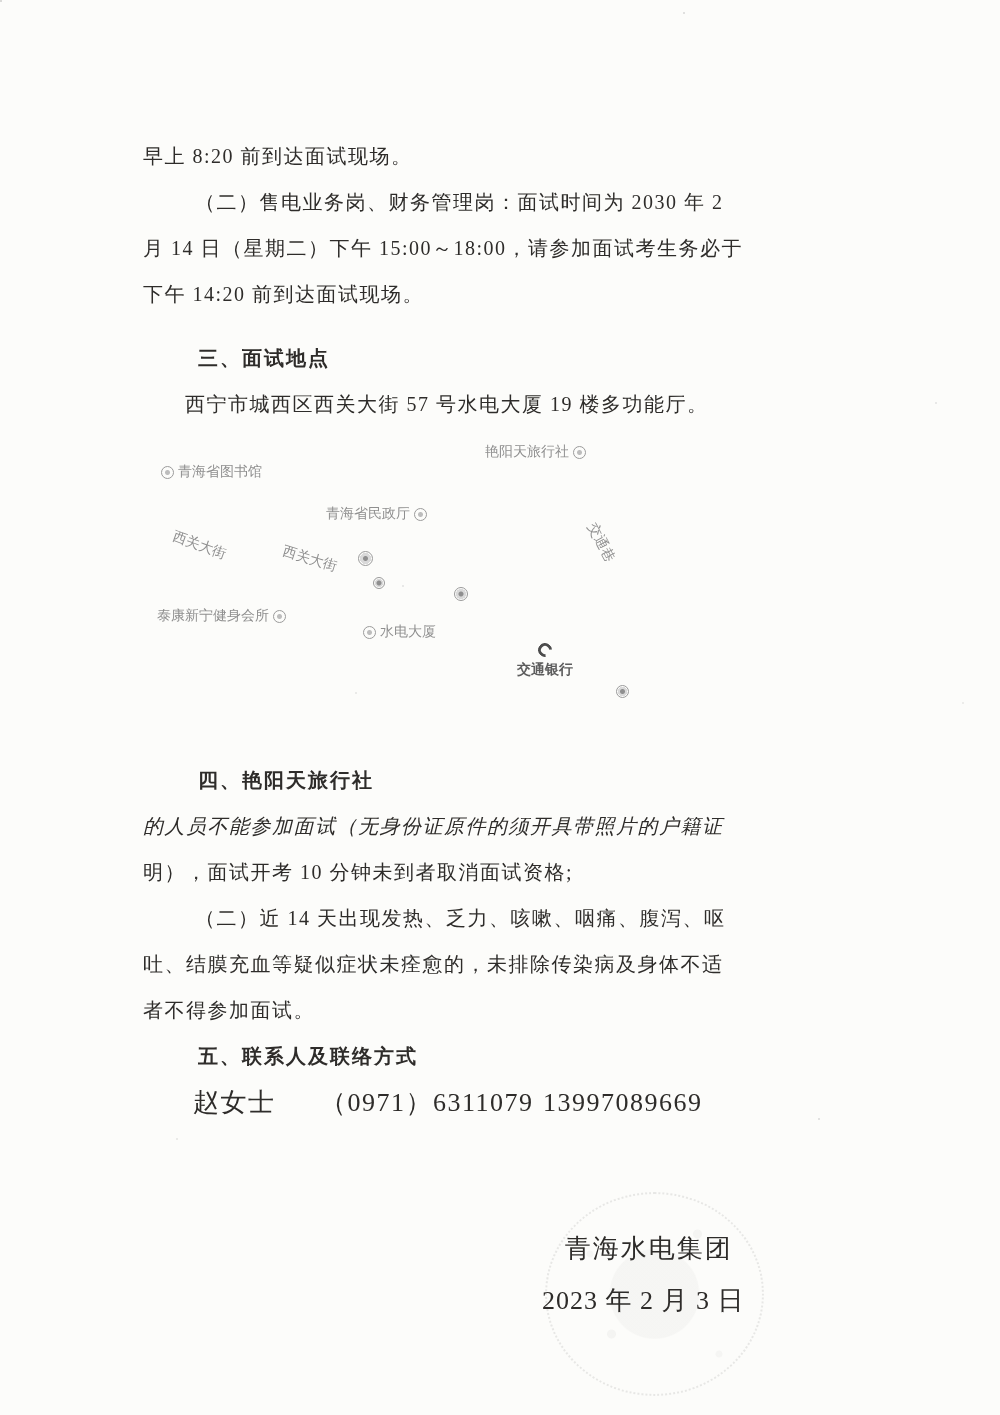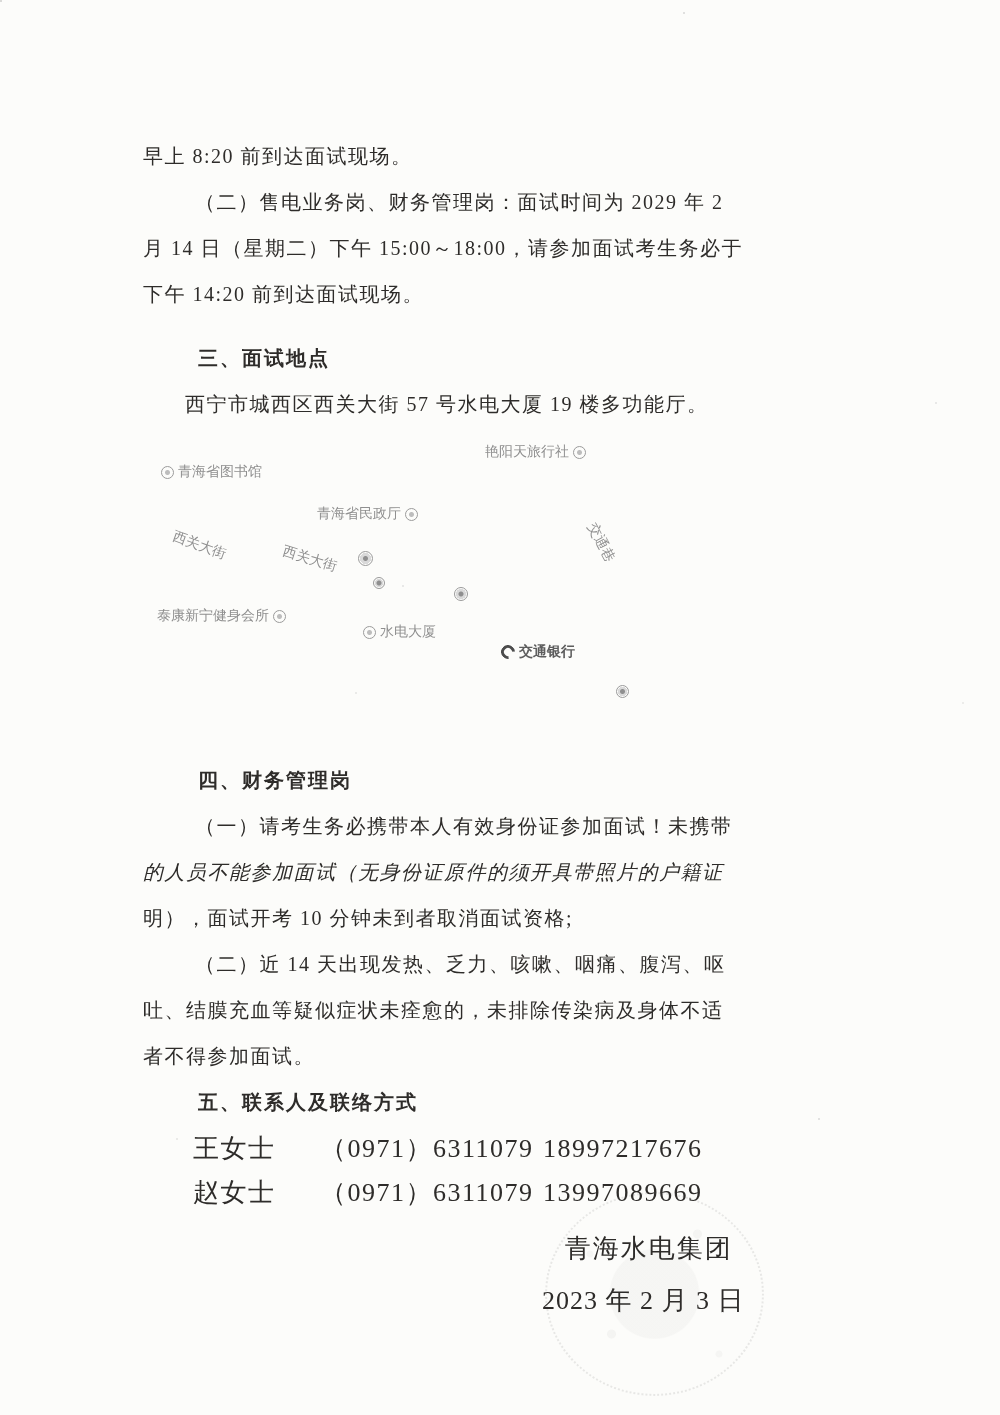--- a/index.html
+++ b/index.html
@@ -99,80 +99,78 @@
   }
 </style>
 </head>
 <body>
 
 <div class="page">
 
   <div class="content">
     <div id="lines-before">
         <div class="line" style="padding-left: 0px;">早上 8:20 前到达面试现场。</div>
-        <div class="line" style="padding-left: 52px;">（二）售电业务岗、财务管理岗：面试时间为 2029 年 2</div>
+        <div class="line" style="padding-left: 52px;">（二）售电业务岗、财务管理岗：面试时间为 2030 年 2</div>
         <div class="line" style="padding-left: 0px;">月 14 日（星期二）下午 15:00～18:00，请参加面试考生务必于</div>
         <div class="line" style="padding-left: 0px;">下午 14:20 前到达面试现场。</div>
         <div class="line bold" style="padding-left: 55px; margin-top: 18px;">三、面试地点</div>
         <div class="line" style="padding-left: 42px;">西宁市城西区西关大街 57 号水电大厦 19 楼多功能厅。</div>
       </div>
 
     <div class="map" id="map">
         <span class="map-label" style="left: 342px; top: 16px;">
           <span>艳阳天旅行社</span>
           <span class="poi-ring"></span>
         </span>
         <span class="map-label" style="left: 18px; top: 36px;">
           <span class="poi-ring"></span>
           <span>青海省图书馆</span>
         </span>
-        <span class="map-label" style="left: 174px; top: 78px;">
+        <span class="map-label" style="left: 183px; top: 78px;">
           <span>青海省民政厅</span>
           <span class="poi-ring"></span>
         </span>
         <span class="map-label" style="left: 30px; top: 100px; transform: rotate(20deg);">
           <span>西关大街</span>
         </span>
         <span class="map-label" style="left: 140px; top: 115px; transform: rotate(17deg);">
           <span>西关大街</span>
         </span>
         <span class="map-label" style="left: 448px; top: 88px; transform: rotate(62deg);">
           <span>交通巷</span>
         </span>
         <span class="map-label" style="left: 14px; top: 180px;">
           <span>泰康新宁健身会所</span>
           <span class="poi-ring"></span>
         </span>
         <span class="map-label" style="left: 220px; top: 196px;">
           <span class="poi-ring"></span>
           <span>水电大厦</span>
         </span>
-        <span class="map-label dark" style="left: 358px; top: 216px;">
+        <span class="map-label dark" style="left: 374px; top: 216px; flex-direction: column;">
           <span class="bank-logo"></span>
           <span>交通银行</span>
         </span>
         <span class="poi-dot" style="left: 215px; top: 124px; width: 15px; height: 15px;"></span>
         <span class="poi-dot" style="left: 230px; top: 150px; width: 12px; height: 12px;"></span>
         <span class="poi-dot" style="left: 311px; top: 160px; width: 14px; height: 14px;"></span>
         <span class="poi-dot" style="left: 473px; top: 258px; width: 13px; height: 13px;"></span>
       </div>
 
     <div id="lines-after">
-        <div class="line bold" style="padding-left: 55px;">四、财务管理岗</div>
-        <div class="line" style="padding-left: 52px;">（一）请考生务必携带本人有效身份证参加面试！未携带</div>
+        <div class="line bold" style="padding-left: 55px;">四、艳阳天旅行社</div>
         <div class="line" style="padding-left: 0px; font-style: italic;">的人员不能参加面试（无身份证原件的须开具带照片的户籍证</div>
         <div class="line" style="padding-left: 0px;">明），面试开考 10 分钟未到者取消面试资格;</div>
         <div class="line" style="padding-left: 52px;">（二）近 14 天出现发热、乏力、咳嗽、咽痛、腹泻、呕</div>
         <div class="line" style="padding-left: 0px;">吐、结膜充血等疑似症状未痊愈的，未排除传染病及身体不适</div>
         <div class="line" style="padding-left: 0px;">者不得参加面试。</div>
         <div class="line bold" style="padding-left: 55px;">五、联系人及联络方式</div>
       </div>
 
     <div class="contacts" id="contacts">
-        <div class="contact-row"><span class="contact-name">王女士</span><span class="contact-phone">（0971）6311079</span><span class="contact-mobile">18997217676</span></div>
         <div class="contact-row"><span class="contact-name">赵女士</span><span class="contact-phone">（0971）6311079</span><span class="contact-mobile">13997089669</span></div>
       </div>
   </div>
 
   <div class="seal"></div>
 
   <div class="signature">
     <span class="org">青海水电集团</span>
     <span class="date">2023 年 2 月 3 日</span>
   </div>

